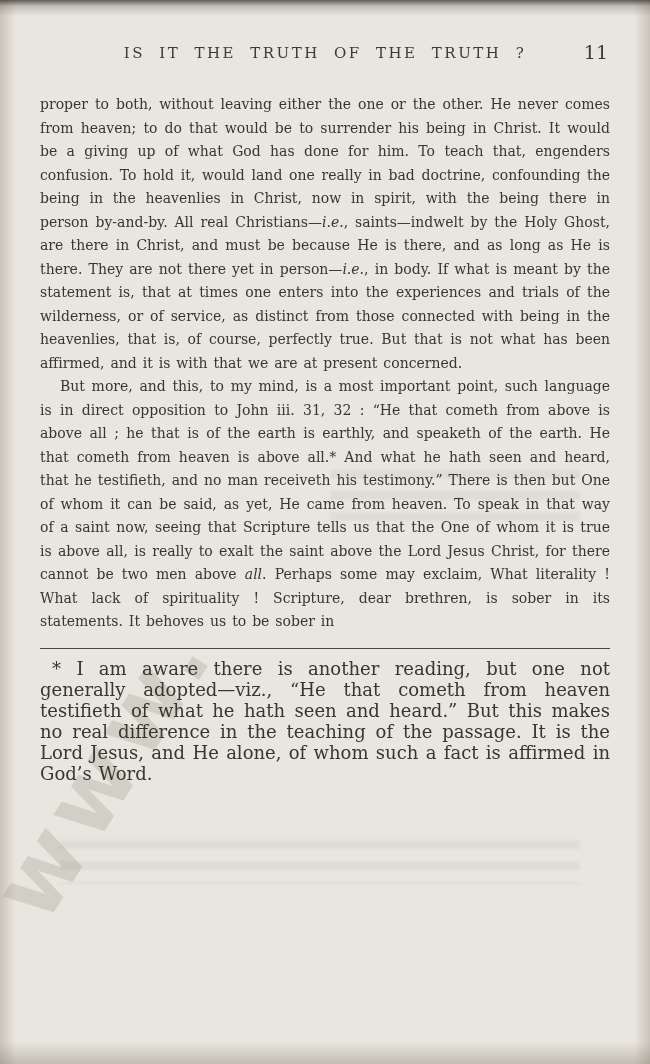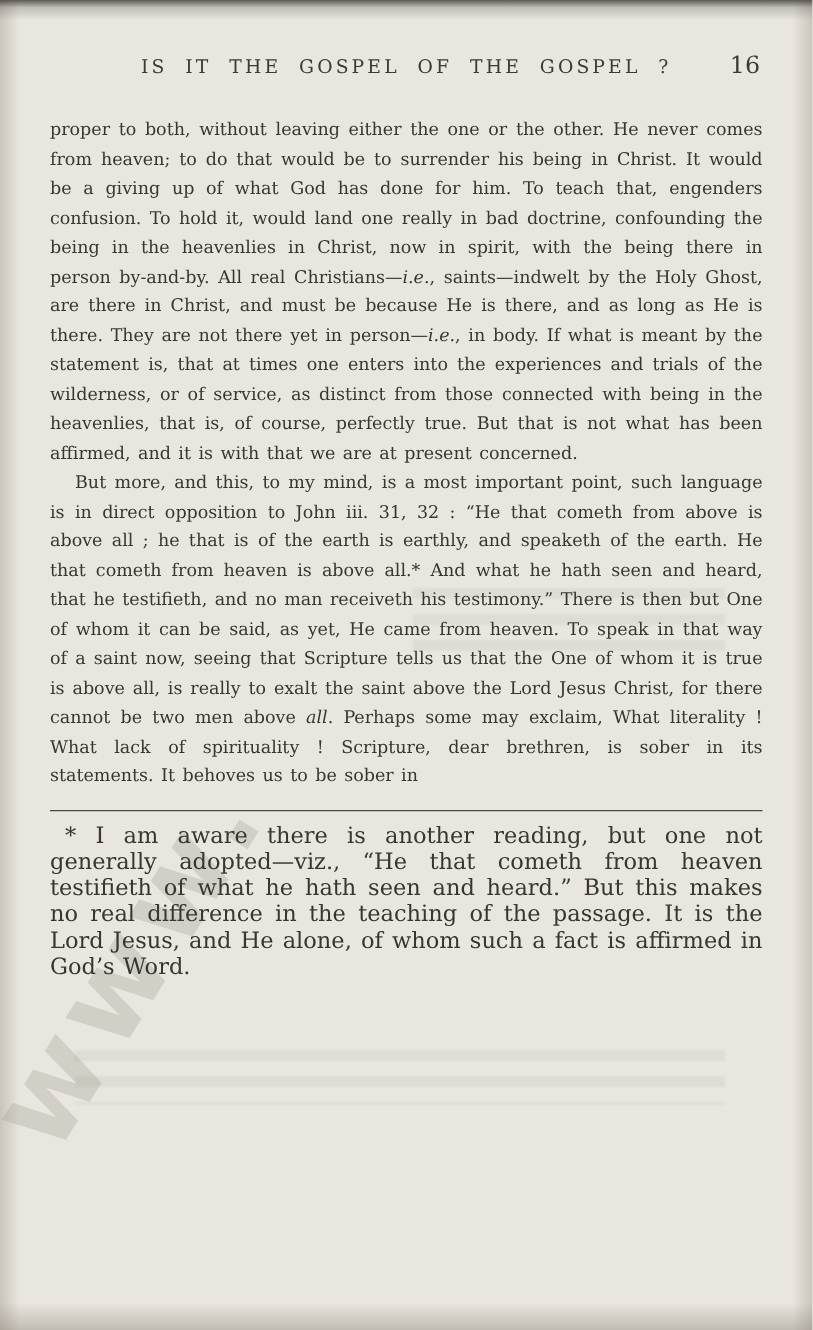--- a/index.html
+++ b/index.html
@@ -85,22 +85,22 @@
 <div class="scan-page">
 
   <div class="watermark">www.</div>
 
   <div class="bleedthrough bt-1"></div>
   <div class="bleedthrough bt-2"></div>
 
   <div class="content">
 
     <div class="running-head">
-      <span>IS IT THE GOSPEL OF THE GOSPEL ?</span>
-      <span class="page-number">16</span>
+      <span>IS IT THE TRUTH OF THE TRUTH ?</span>
+      <span class="page-number">11</span>
     </div>
 
     <div class="body-text">
       <p>proper to both, without leaving either the one or the other.  He never comes from heaven; to do that would be to surrender his being in Christ.  It would be a giving up of what God has done for him.  To teach that, engenders confusion.  To hold it, would land one really in bad doctrine, confounding the being in the heavenlies in Christ, now in spirit, with the being there in person by-and-by.  All real Christians—<i>i.e.</i>, saints—indwelt by the Holy Ghost, are there in Christ, and must be because He is there, and as long as He is there.  They are not there yet in person—<i>i.e.</i>, in body.  If what is meant by the statement is, that at times one enters into the experiences and trials of the wilderness, or of service, as distinct from those connected with being in the heavenlies, that is, of course, perfectly true.  But that is not what has been affirmed, and it is with that we are at present concerned.</p>
       <p class="indented">But more, and this, to my mind, is a most important point, such language is in direct opposition to John iii. 31, 32 : “He that cometh from above is above all ; he that is of the earth is earthly, and speaketh of the earth.  He that cometh from heaven is above all.*  And what he hath seen and heard, that he testifieth, and no man receiveth his testimony.”  There is then but One of whom it can be said, as yet, He came from heaven.  To speak in that way of a saint now, seeing that Scripture tells us that the One of whom it is true is above all, is really to exalt the saint above the Lord Jesus Christ, for there cannot be two men above <i>all</i>. Perhaps some may exclaim, What literality !  What lack of spirituality !   Scripture, dear brethren, is sober in its statements.  It behoves us to be sober in</p>
     </div>
 
     <hr class="footnote-rule">
 
     <div class="footnote">

